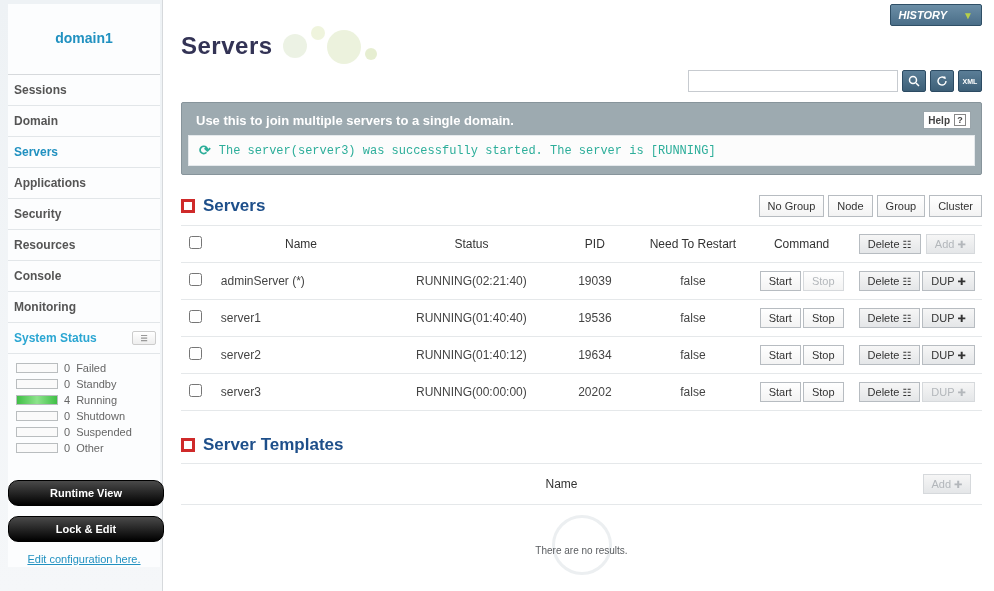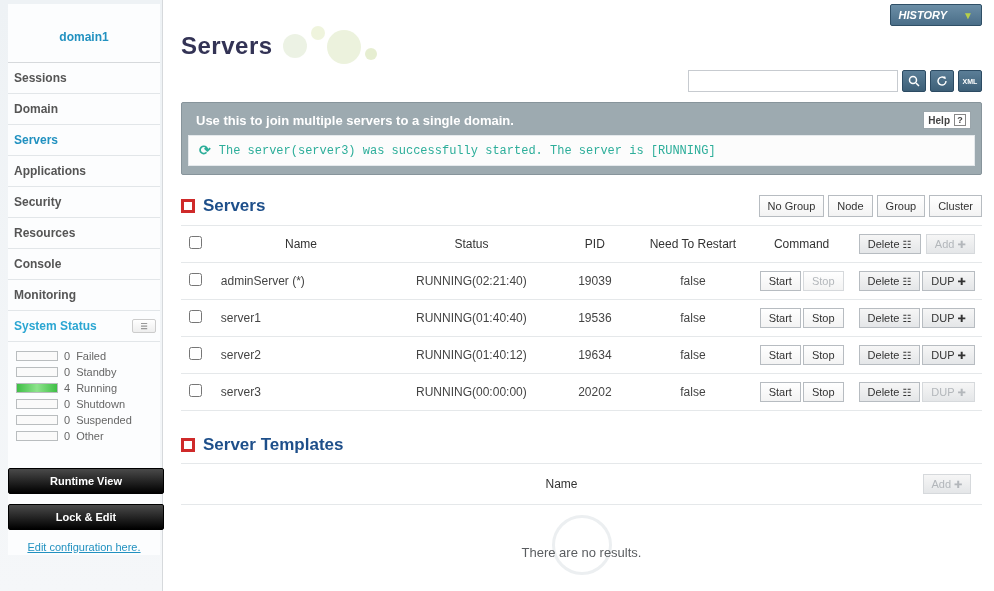--- a/index.html
+++ b/index.html
@@ -1,29 +1,29 @@
 <!DOCTYPE html>
 <html><head>
 <meta charset="utf-8">
 <style>
   * { box-sizing: border-box; margin: 0; padding: 0; }
   body { font-family: Arial, Helvetica, sans-serif; font-size: 12px; color: #333; background: #fff; width: 994px; margin: 0 auto; }
   .layout { display: flex; }
   .sidebar { width: 163px; min-height: 591px; background: linear-gradient(to bottom,#eef2f5,#f5f7f9); border-right: 1px solid #d6d9dc; padding: 4px 2px 0 8px; }
-  .domain-name { text-align: center; color: #2191c0; font-weight: bold; font-size: 12px; padding: 26px 0 18px; border-bottom: 1px solid #d6d9dc; background:#fcfdfe;}
+  .domain-name { text-align: center; color: #2191c0; font-weight: bold; font-size: 14px; padding: 26px 0 28px; border-bottom: 1px solid #d6d9dc; background:#fcfdfe;}
   .side-nav { background:#fcfdfe; }
   .side-item { padding: 8px 8px 8px 6px; border-bottom: 1px solid #e2e6e9; color: #555; font-weight: bold; font-size: 12px; cursor:pointer; }
   .side-item.active { color: #2191c0; }
   .status-title { display:flex; align-items:center; justify-content:space-between; padding: 8px 4px 8px 6px; color: #2ba6d2; font-weight: bold; border-bottom: 1px solid #e2e6e9; background:#fcfdfe;}
   .status-icon { width:24px;height:14px;border:1px solid #ccc;background:linear-gradient(to bottom,#fff,#eee);border-radius:2px;display:flex;align-items:center;justify-content:center;font-size:8px;color:#999;}
   .status-list { padding: 6px 0 10px 2px; background:#fcfdfe;}
   .status-row { display:flex; align-items:center; gap:6px; padding:2px 6px; color:#666; font-size:11px;}
   .bar { width:42px;height:10px;border:1px solid #b9bdbf; background:#fafafa;}
   .bar.running { background: linear-gradient(90deg,#3fbf46,#8de38c,#3fbf46);}
-  .btn-dark { width: 156px; margin: 10px auto 0; display:block; background: linear-gradient(to bottom,#4a4a4a,#000); color:#fff; text-align:center; padding:6px 0; border:1px solid #000; border-radius:2px; font-size:11px; font-weight:bold; cursor:pointer;}
+  .btn-dark { width: 156px; margin: 10px auto 0; display:block; background: linear-gradient(to bottom,#4a4a4a,#000); color:#fff; text-align:center; padding:6px 0; border:1px solid #000; border-radius:10px; font-size:11px; font-weight:bold; cursor:pointer;}
   .edit-link { display:block; text-align:center; color:#2191c0; text-decoration:underline; font-size:11px; margin:10px auto 14px; width:120px; line-height:1.4; cursor:pointer;}
   .bottom-block { background:#fcfdfe; padding-top:4px;}
 
   .main { flex:1; padding: 0 12px 12px 18px; }
   .topbar { display:flex; justify-content:flex-end; padding-top:4px; }
   .history-btn { background:linear-gradient(to bottom,#6b8ea6,#4a6e88); color:#fff; font-weight:bold; font-style:italic; font-size:11px; padding:4px 8px; border:1px solid #2f4f66; border-radius:2px; display:flex; align-items:center; gap:16px; cursor:pointer;}
   .history-btn .chev { color:#b7d049; font-size:10px;}
   .page-title-row { display:flex; align-items:center; justify-content:space-between; }
   .page-title { color:#335; font-size:24px; font-weight:bold; letter-spacing:0.5px; display:flex; align-items:center; gap:10px;}
   .bubbles { position:relative; width:160px; height:40px;}
@@ -50,21 +50,21 @@
   th.name, td.name { text-align:left; padding-left:10px;}
   .thead-row { border-top:1px solid #e5e8ea; border-bottom:1px solid #e5e8ea;}
   .mini-btn { background:linear-gradient(to bottom,#fff,#f3f3f3); border:1px solid #b7bcc1; padding:3px 8px; font-size:11px; color:#333; cursor:pointer;}
   .mini-btn.disabled { color:#b3b7bb; cursor:default; border-color:#d6d9dc;}
   .mini-btn.grey { background:linear-gradient(to bottom,#f6f6f6,#e4e6e8);}
   .mini-btn .glyph { font-size:10px; margin-left:3px;}
   .cmd-cell, .act-cell { white-space:nowrap;}
   .cmd-cell button { margin:0 1px;}
   .act-cell button { margin:0 1px;}
   .templates-table th { padding:10px 6px;}
-  .no-results { text-align:center; color:#5a5d60; font-size:13px; padding:40px 0 20px; position:relative;}
+  .no-results { text-align:center; color:#5a5d60; font-size:10px; padding:40px 0 20px; position:relative;}
   .no-results-bg { position:absolute; top:10px; left:50%; transform:translateX(-50%); width:60px;height:60px;border:3px solid #eceff1;border-radius:50%;}
   .checkbox { width:13px;height:13px;}
 </style>
 </head>
 <body>
 
 <div class="layout">
   <div class="sidebar">
     <div class="domain-name">domain1</div>
     <div class="side-nav">

